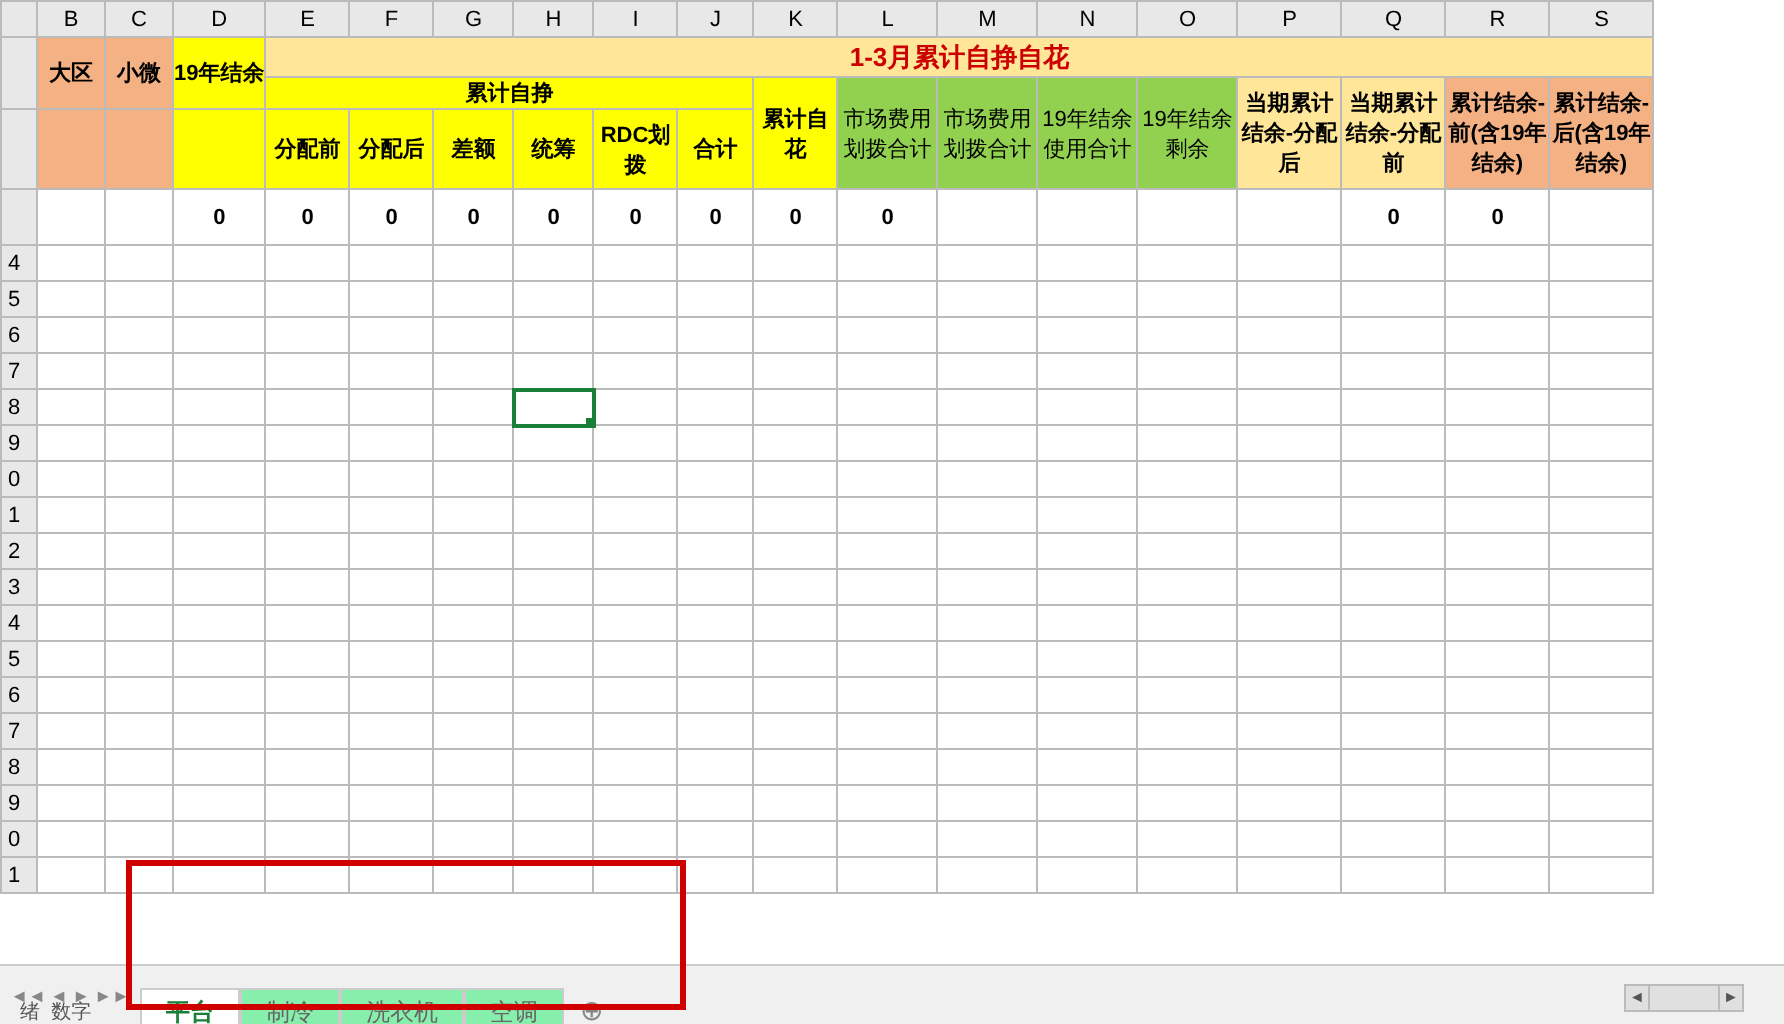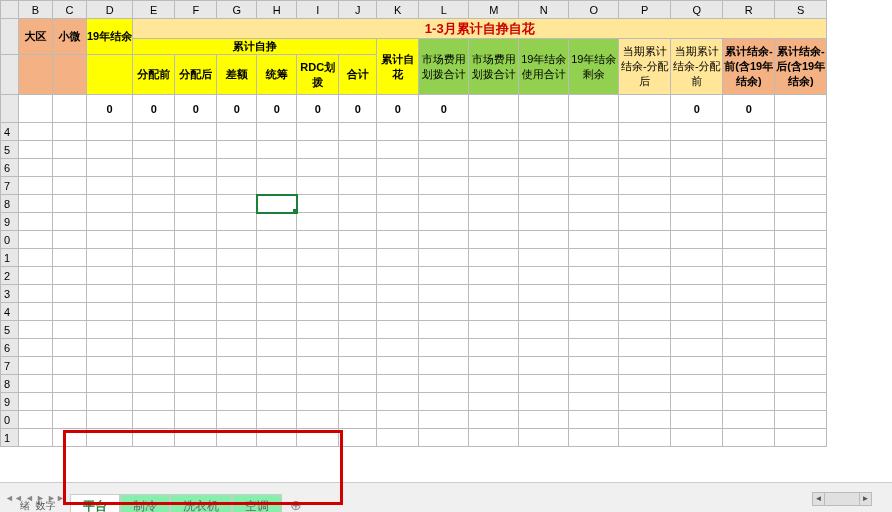--- a/index.html
+++ b/index.html
@@ -6,39 +6,39 @@
 body { font-family: Arial, "Microsoft YaHei", sans-serif; font-size: 11px; background: #fff; width: 892px; height: 512px; overflow: hidden; position: relative; }
 .sheet-container { position: absolute; top: 0; left: 0; right: 0; bottom: 30px; overflow: hidden; }
 table { border-collapse: collapse; table-layout: fixed; }
 td, th { border: 1px solid #bbb; padding: 0; text-align: center; vertical-align: middle; overflow: hidden; white-space: nowrap; }
 .col-hdr { background: #e8e8e8; height: 18px; font-size: 11px; font-weight: normal; }
 .row-hdr { background: #e8e8e8; width: 18px; font-size: 11px; }
 .row-hdr-left { text-align: left; padding-left: 3px; }
 .h1 { background: #f4b183; font-weight: bold; }
 .h2 { background: #ffff00; font-weight: bold; }
 .h3 { background: #92d050; font-weight: normal; }
-.h4 { background: #ffe699; font-weight: normal; }
+.h4 { background: #ffe699; font-weight: bold; }
 .merged-title { background: #ffe699; color: #c00; font-weight: bold; font-size: 13px; }
 .data-cell { font-weight: bold; height: 28px; }
 .empty-cell { height: 18px; }
 .selected { outline: 2px solid #1a7f37; outline-offset: -1px; position: relative; }
 .selected::after { content: ""; position: absolute; right: -2px; bottom: -2px; width: 5px; height: 5px; background: #1a7f37; }
 .redbox { position: absolute; border: 3px solid #d10000; pointer-events: none; left: 63px; top: 430px; width: 280px; height: 75px; z-index: 5; }
 .tab-strip { position: absolute; bottom: 0; left: 0; right: 0; height: 30px; background: #f0f0f0; border-top: 1px solid #ccc; display: flex; align-items: center; }
 .tab-nav { width: 70px; display: flex; justify-content: space-around; padding: 0 4px; }
 .tab-nav span { color: #888; font-size: 9px; cursor: pointer; }
 .tabs { display: flex; align-items: stretch; height: 22px; margin-top: 14px; }
 .tab { padding: 3px 12px; border: 1px solid #ccc; border-bottom: none; background: #86efac; font-size: 12px; color: #666; cursor: pointer; border-radius: 0 0 3px 3px; }
 .tab.active { background: #fff; color: #1a7f37; font-weight: bold; }
 .tab-add { padding: 3px 8px; color: #888; cursor: pointer; font-size: 14px; }
 .scroll-h { position: absolute; right: 20px; bottom: 6px; width: 60px; height: 14px; background: #e0e0e0; border: 1px solid #bbb; }
 .scroll-h-left, .scroll-h-right { position: absolute; width: 12px; height: 12px; top: 0; font-size: 8px; text-align: center; line-height: 12px; color: #555; }
 .scroll-h-left { left: 0; border-right: 1px solid #bbb; }
 .scroll-h-right { right: 0; border-left: 1px solid #bbb; }
-.small-status { position: absolute; left: 20px; bottom: -1px; font-size: 10px; color: #555; }
+.small-status { position: absolute; left: 10px; bottom: -1px; font-size: 10px; color: #555; }
 </style>
 </head>
 <body>
 
 <div class="sheet-container">
 <table>
 <tbody>
         <tr>
   <td class="col-hdr row-hdr" style="width:18px"></td>
   <td class="col-hdr" style="width:34px">B</td>

